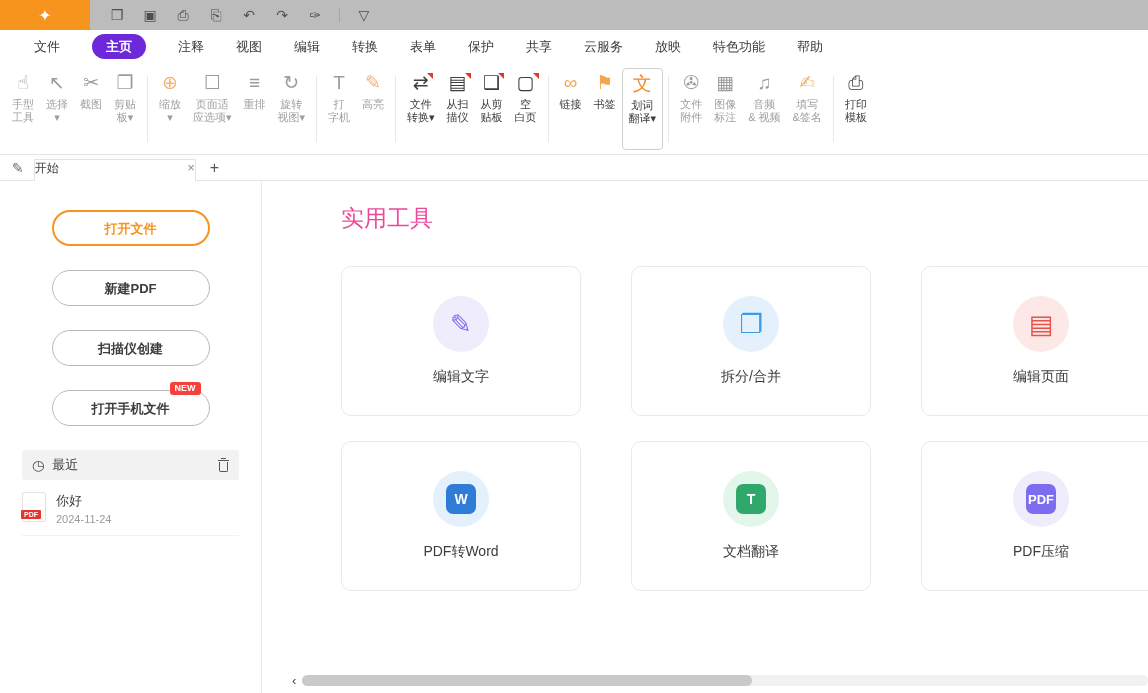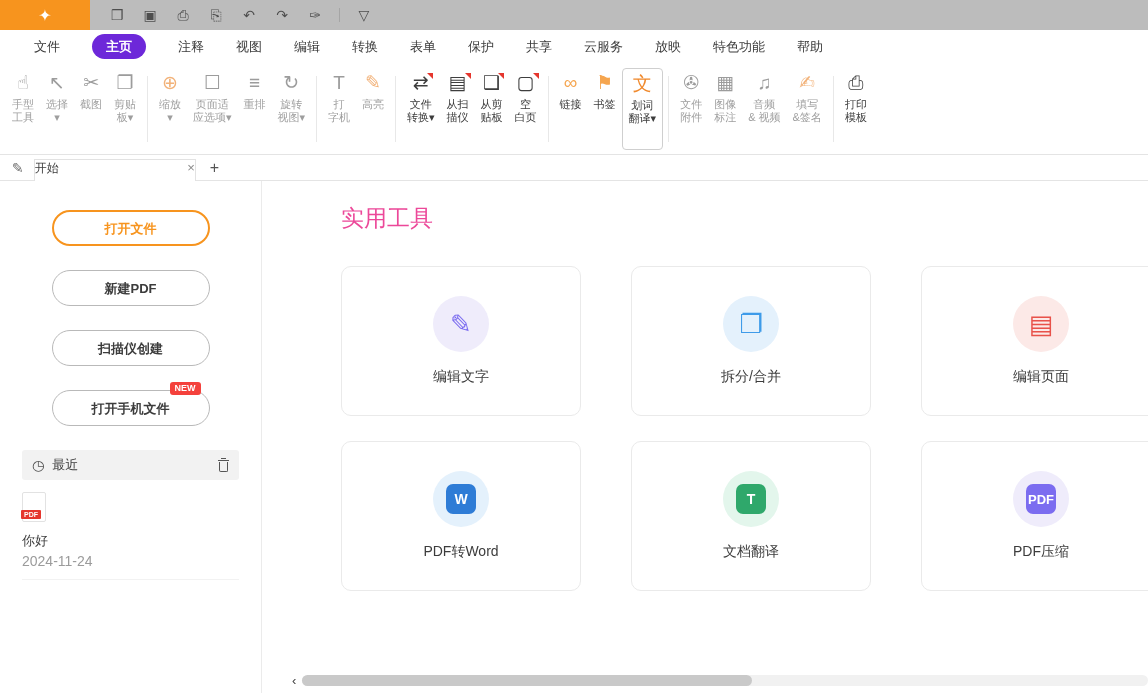--- a/index.html
+++ b/index.html
@@ -41,25 +41,25 @@
   .sidebar { width:262px; border-right:1px solid #EBEBEB; padding-top:29px; flex-shrink:0; background:#fff; }
   .sbtn { display:block; width:158px; height:36px; margin:0 auto 24px; border:1px solid #B9B9B9; border-radius:18px; background:#fff; font-size:13px; font-weight:bold; color:#3C3C3C; text-align:center; line-height:33px; position:relative; cursor:default; }
   .sbtn.primary { border:2px solid #F7941E; color:#F7941E; }
   .badge { position:absolute; top:-9px; right:8px; background:#F4413C; color:#fff; font-size:9px; font-weight:bold; padding:2px 5px; border-radius:3px; line-height:1; }
   .recent-header { margin:6px 22px 0; height:30px; background:#F2F2F2; border-radius:3px; display:flex; align-items:center; padding:0 10px; font-size:13px; color:#3C3C3C; }
   .clock { font-size:14px; color:#555; margin-right:8px; line-height:1; }
   .trash { width:11px; height:13px; position:relative; margin-left:auto; cursor:default; }
   .trash .bin { position:absolute; left:1px; right:1px; top:3px; bottom:0; border:1.4px solid #555; border-top:none; border-radius:0 0 2px 2px; }
   .trash::before { content:""; position:absolute; top:1px; left:0; right:0; height:1.5px; background:#555; }
   .trash::after { content:""; position:absolute; top:-1px; left:3px; right:3px; height:1.5px; background:#555; }
-  .recent-item { margin:12px 22px 0; display:flex; align-items:flex-start; gap:10px; padding-bottom:10px; border-bottom:1px solid #F2F2F2; cursor:default;flex-direction:column; }
+  .recent-item { margin:12px 22px 0; display:flex; align-items:flex-start; gap:10px; padding-bottom:10px; border-bottom:1px solid #F2F2F2; cursor:default; }
   .pdficon { width:24px; height:30px; background:#fff; border:1px solid #E2E2E2; border-radius:2px; position:relative; flex-shrink:0; }
   .pdficon::before { content:"PDF"; position:absolute; bottom:2px; left:-2px; background:#E5362D; color:#fff; font-size:7px; font-weight:bold; padding:1px 3px; border-radius:1px; }
   .ritem-title { font-size:13px; color:#3C3C3C; }
-  .ritem-date { font-size:14px; color:#9B9B9B; margin-top:3px; }
+  .ritem-date { font-size:11px; color:#9B9B9B; margin-top:3px; }
 
   .main { flex:1; position:relative; padding:22px 0 0 79px; overflow:hidden; background:#fff; }
   .heading { font-size:23px; color:#ec4899; font-weight:normal; }
   .cards { margin-top:32px; display:grid; grid-template-columns:repeat(3,240px); gap:25px 50px; }
   .card { height:150px; border:1px solid #EAEAEA; border-radius:10px; background:#fff; display:flex; flex-direction:column; align-items:center; justify-content:center; gap:16px; cursor:default; }
   .card-circle { width:56px; height:56px; border-radius:50%; display:flex; align-items:center; justify-content:center; }
   .card-glyph { font-size:26px; line-height:1; }
   .chip { width:30px; height:30px; border-radius:7px; display:flex; align-items:center; justify-content:center; color:#fff; font-weight:bold; font-size:14px; }
   .chip.small { font-size:13px; }
   .card-label { font-size:14px; color:#3C3C3C; }

